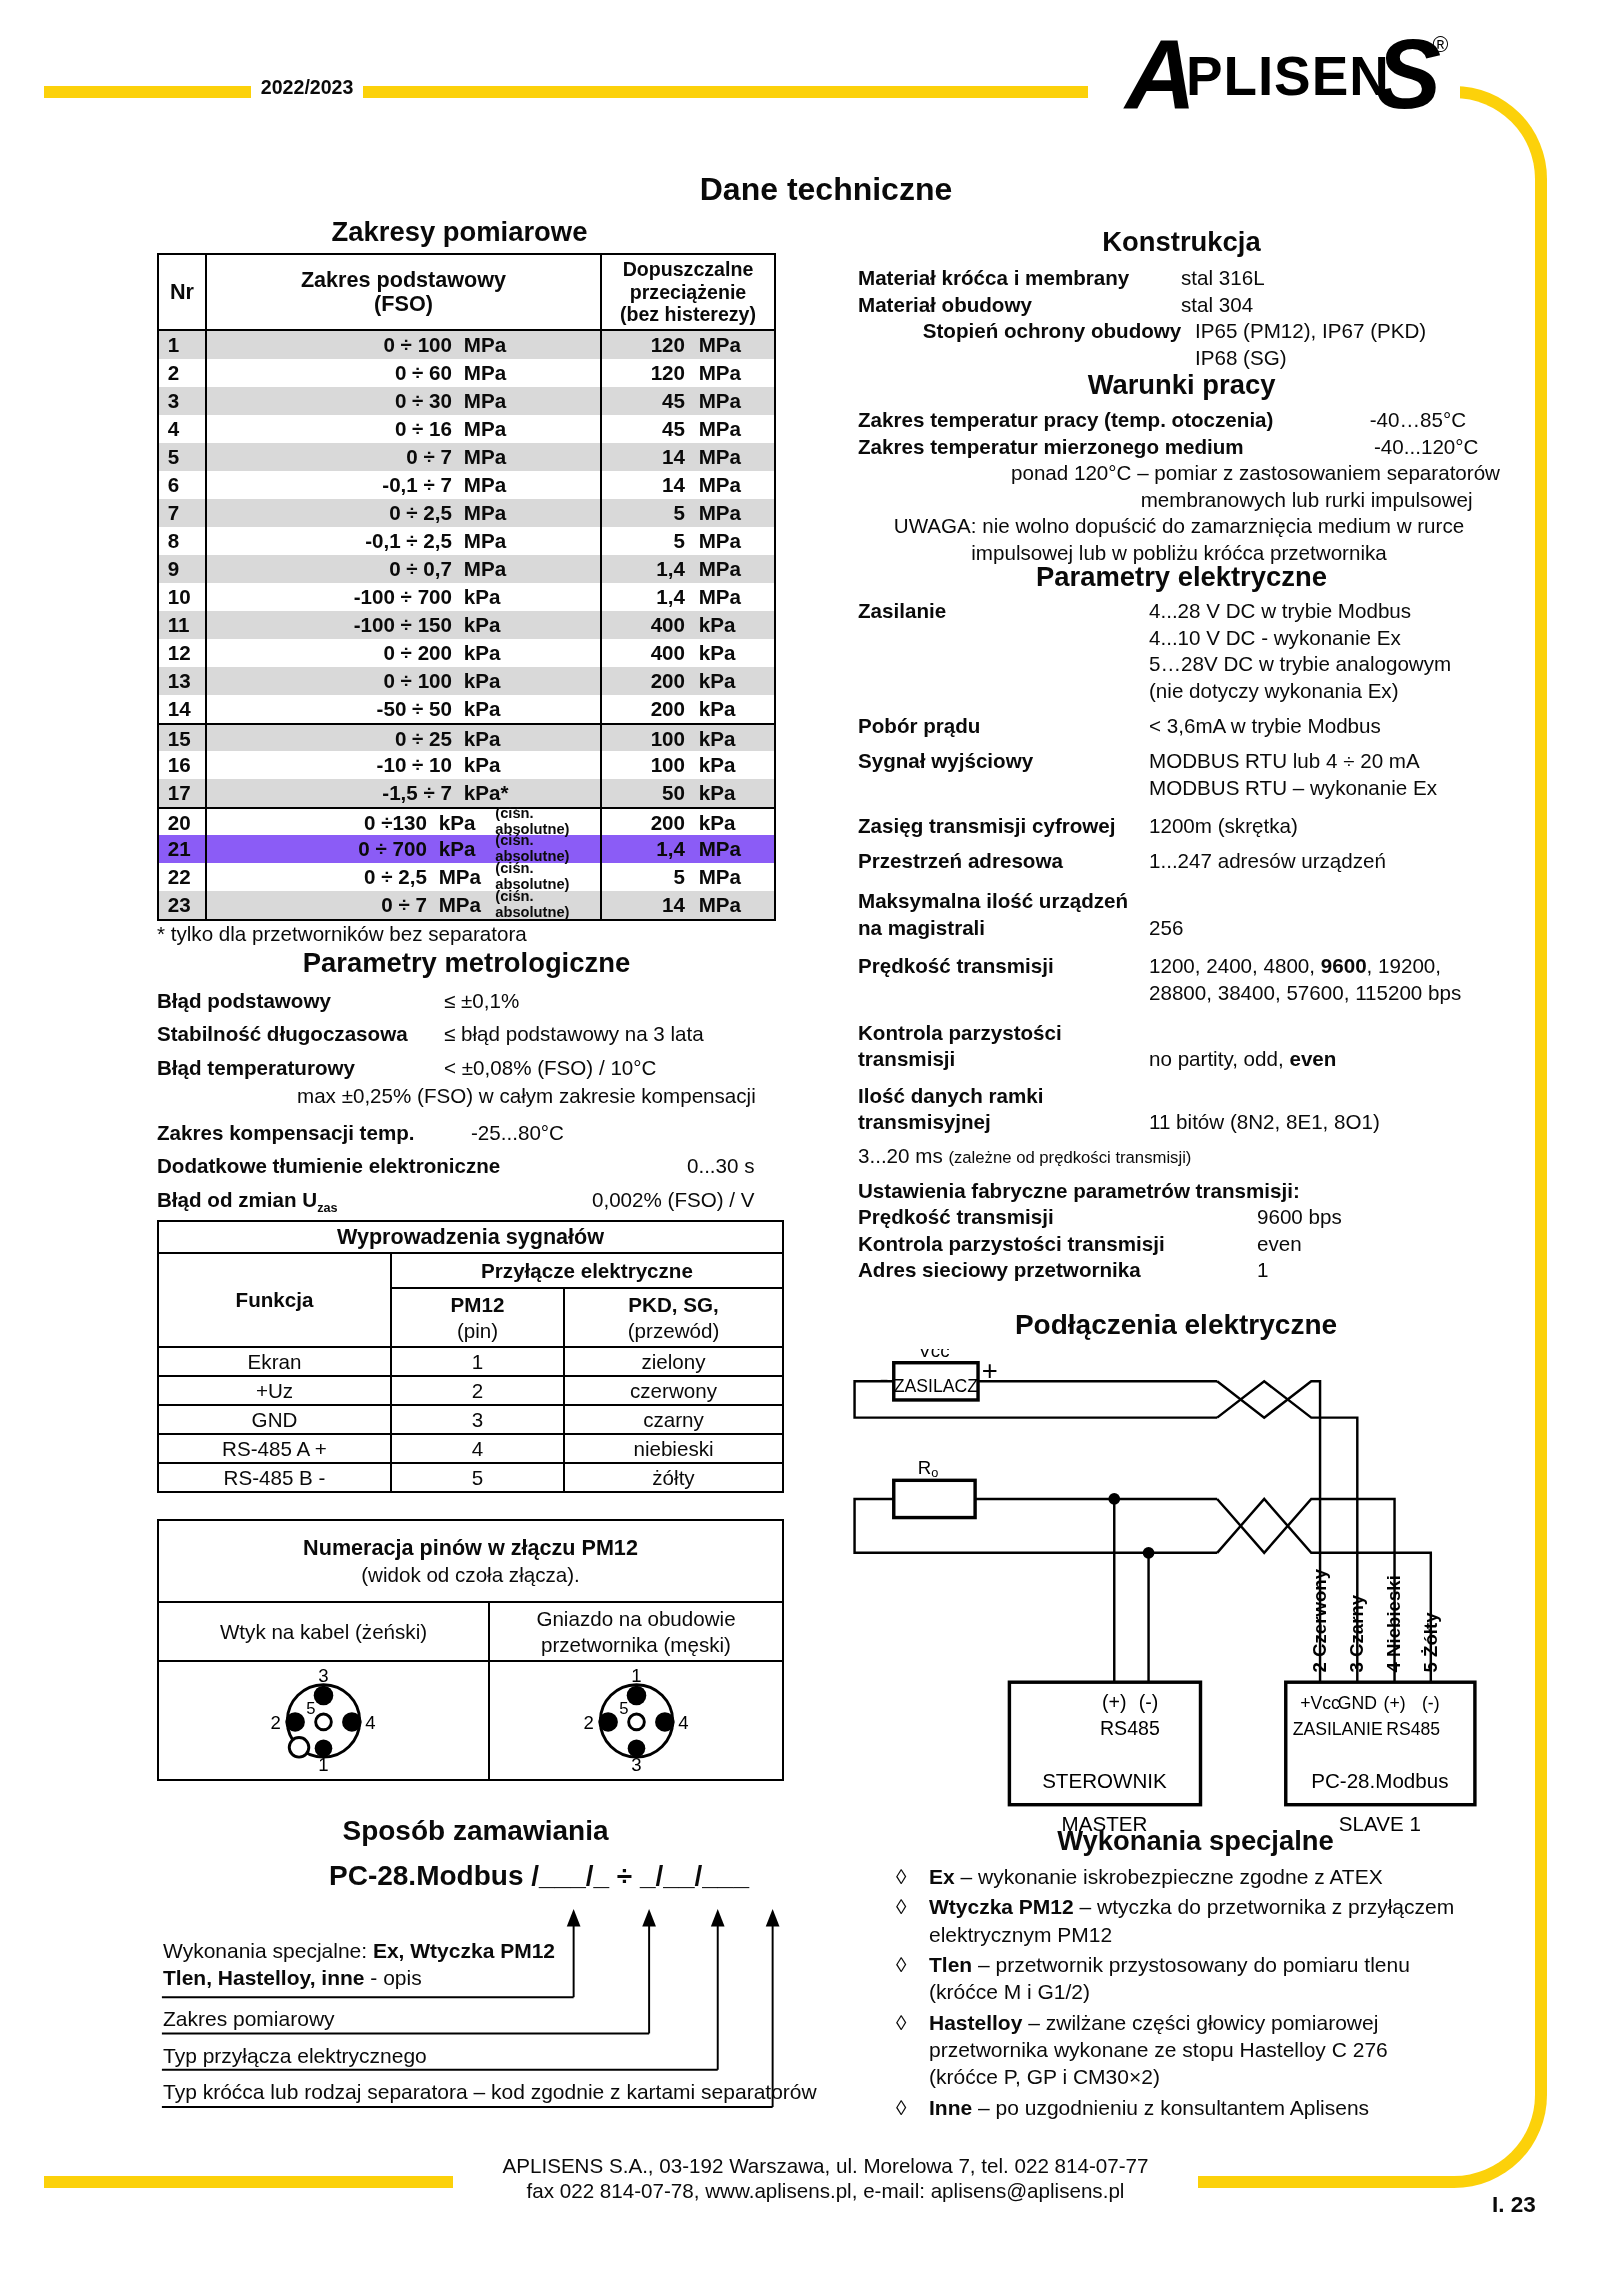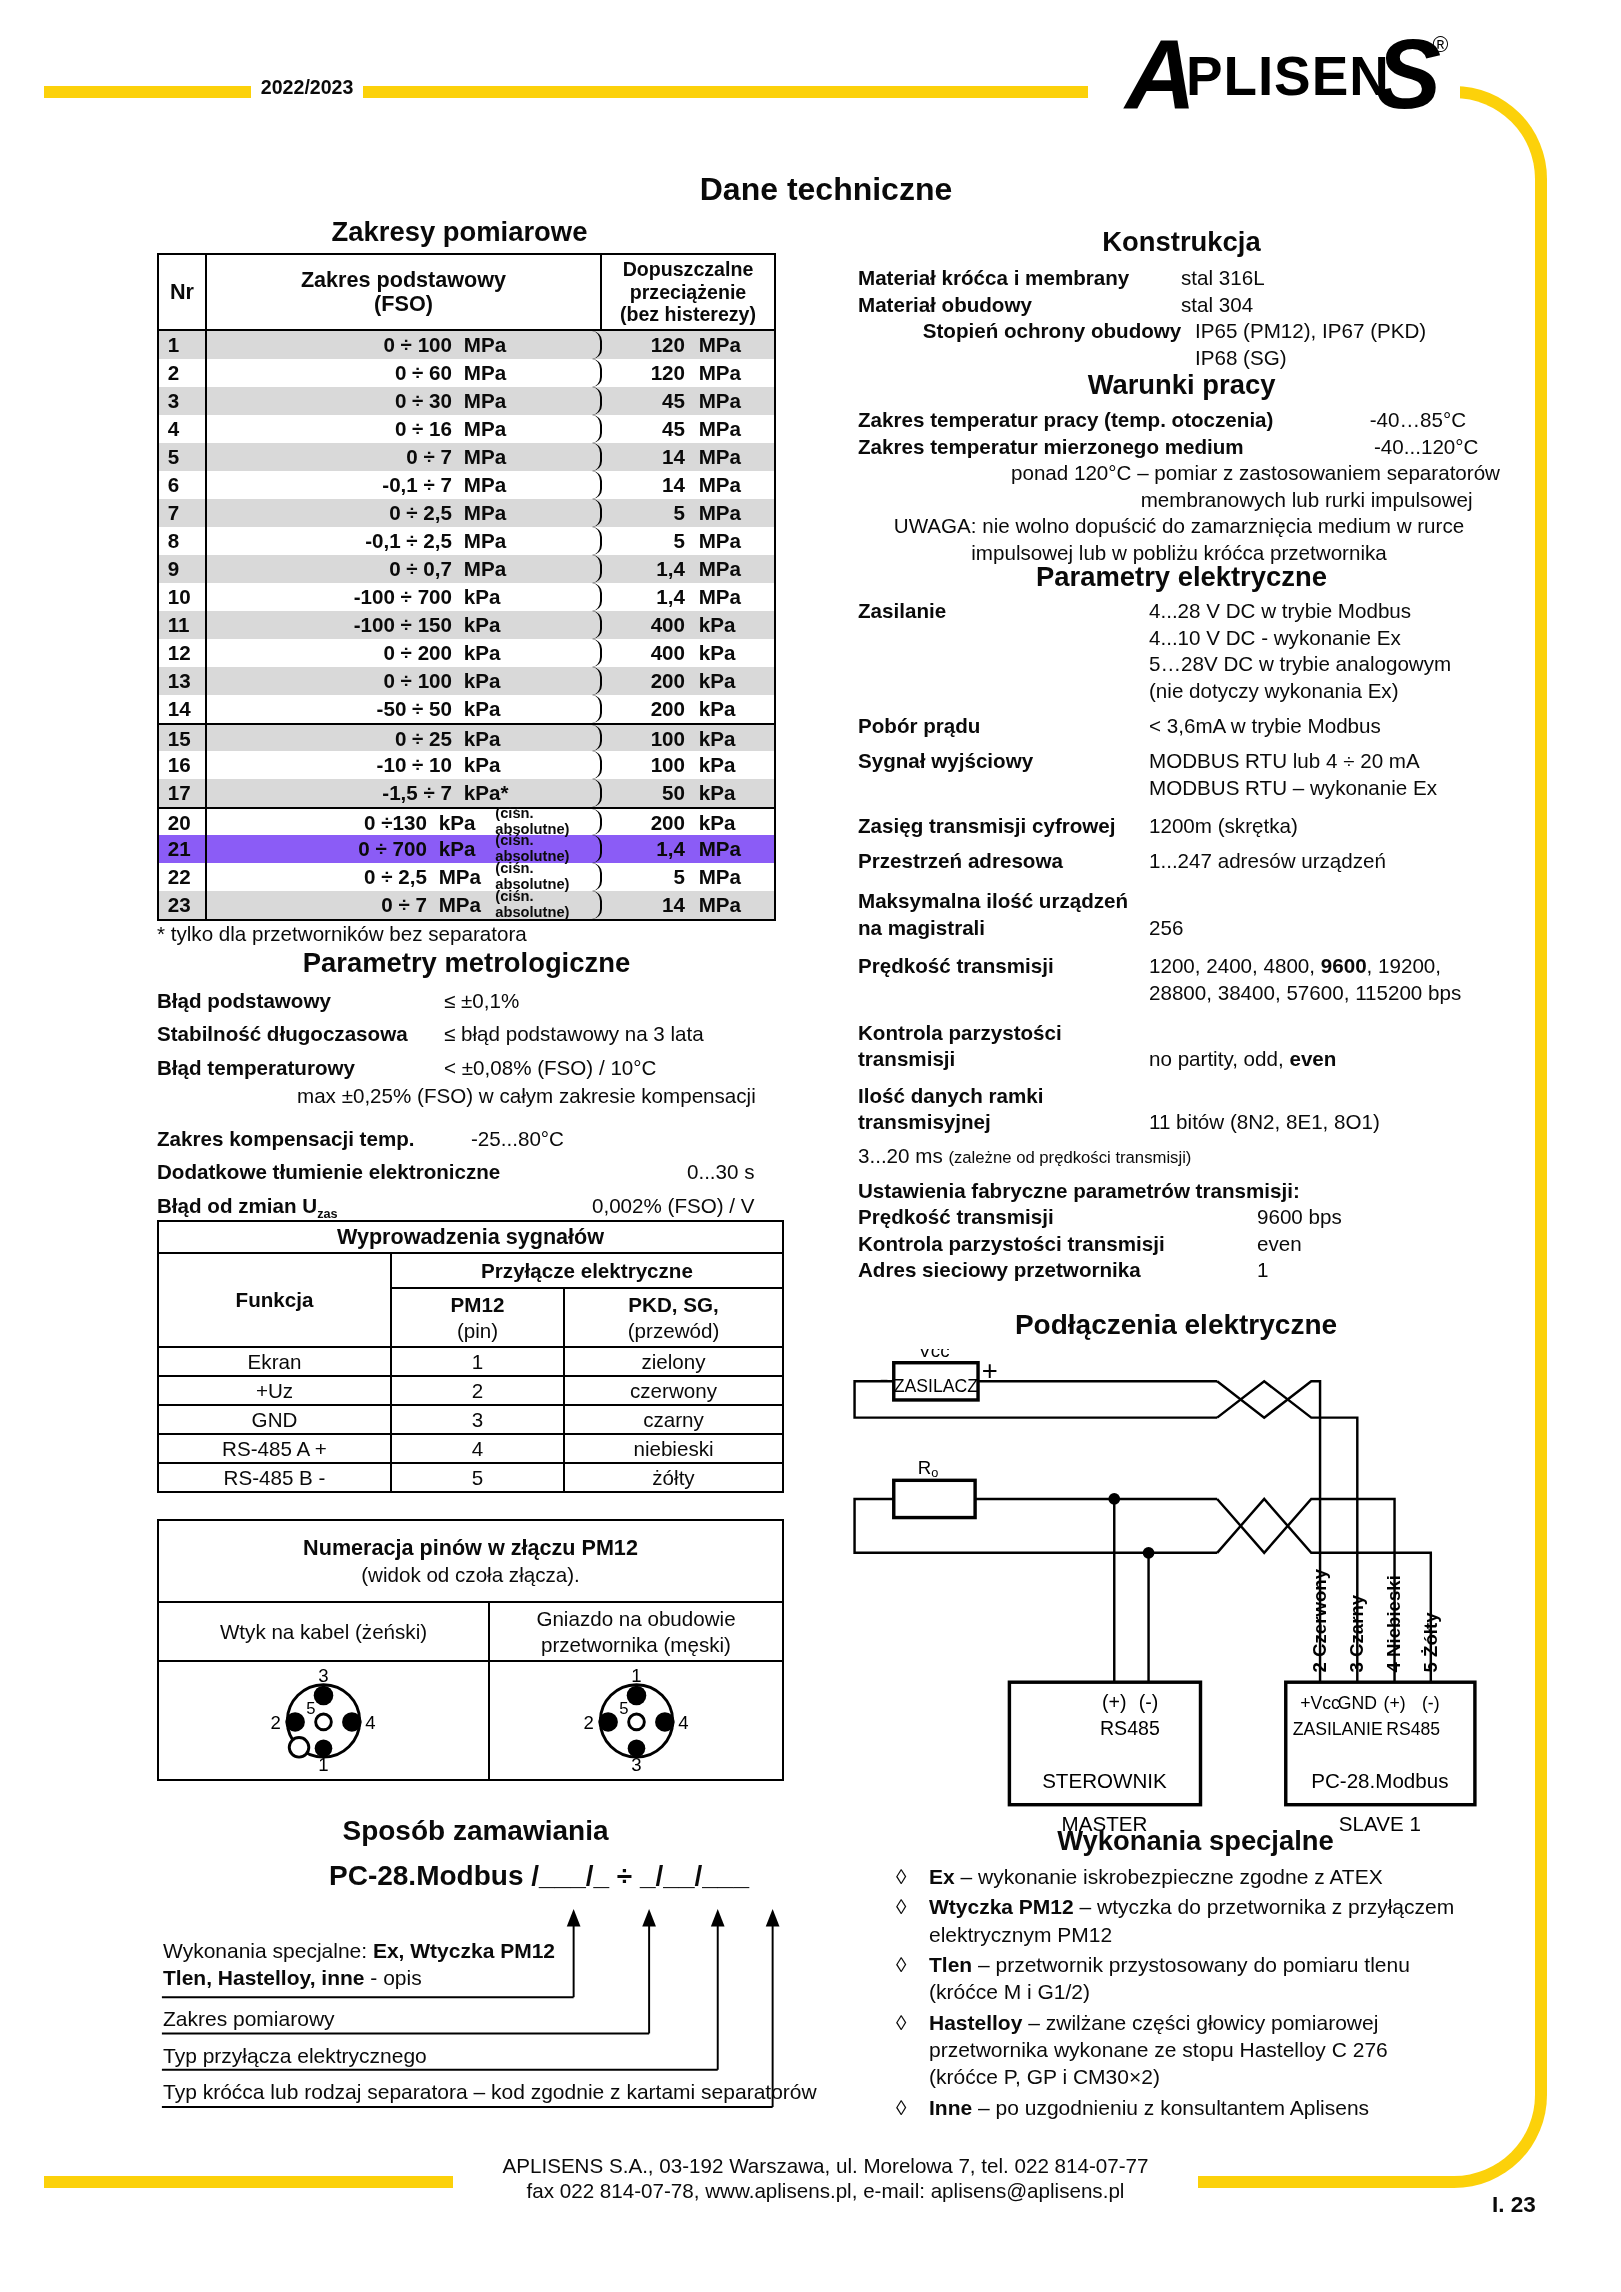--- a/index.html
+++ b/index.html
@@ -28,35 +28,35 @@
   
   .rtable { position:absolute; left:157px; top:253px; width:619px; border:2.9px solid #000; z-index:2; }
   .rt-head { display:flex; border-bottom:2.9px solid #000; font-weight:bold; text-align:center; }
   .hc-nr { width:48px; border-right:2px solid #000; display:flex; align-items:center; justify-content:center; font-size:21.6px; }
   .hc-range { width:395px; border-right:2px solid #000; display:flex; flex-direction:column; align-items:center; justify-content:center; font-size:21.6px; line-height:24.5px; height:74px; }
   .hc-over { flex:1; display:flex; flex-direction:column; align-items:center; justify-content:center; font-size:19.6px; line-height:22.5px; }
   .rt-row { display:flex; height:28px; font-size:20.6px; font-weight:bold; line-height:28px; }
   .rt-row.shade { background:#D9D9D9; }
   .rt-row.sep { border-top:2.5px solid #000; }
   .rc-nr { width:48px; border-right:2px solid #000; padding-left:8.8px; }
-  .rc-range { width:395px; border-right:2px solid #000; display:flex;border-radius:10px; }
+  .rc-range { width:395px; border-right:2px solid #000; display:flex; }
   .rv { width:245px; text-align:right; }
   .ru { width:63px; margin-left:11.8px; }
   .rn { font-size:14.7px; font-weight:bold; align-self:center; line-height:15.7px; }
   .rc-over { flex:1; display:flex; }
   .ov { width:83px; text-align:right; }
   .ou { margin-left:13.7px; }
 
   
   .mblock { position:absolute; left:157px; top:988px; width:622px; font-size:20.6px; line-height:26.5px; }
   .m-row { display:flex; margin-bottom:6.9px; }
   .m-label { flex:0 0 287px; font-weight:bold; }
   .m-label.w320 { flex:0 0 314px; }
   .m-right { margin-left:auto; padding-right:24.5px; }
-  .m-cont { padding-left:140px; margin-bottom:16px; }
+  .m-cont { padding-left:140px; margin-bottom:10px; }
   sub { font-size:12.7px; }
 
   
   table.doc { border-collapse:collapse; width:627px; font-size:20.6px; }
   table.doc td { border:2px solid #000; text-align:center; vertical-align:middle; }
   table.doc { border:2.9px solid #000; }
   .sig-title { font-weight:bold; font-size:21.6px; height:32px; }
   .sig-conn  { font-weight:bold; height:35px; }
   .sig-sub   { height:59px; line-height:25.5px; }
   .sig-sub b { display:block; }

